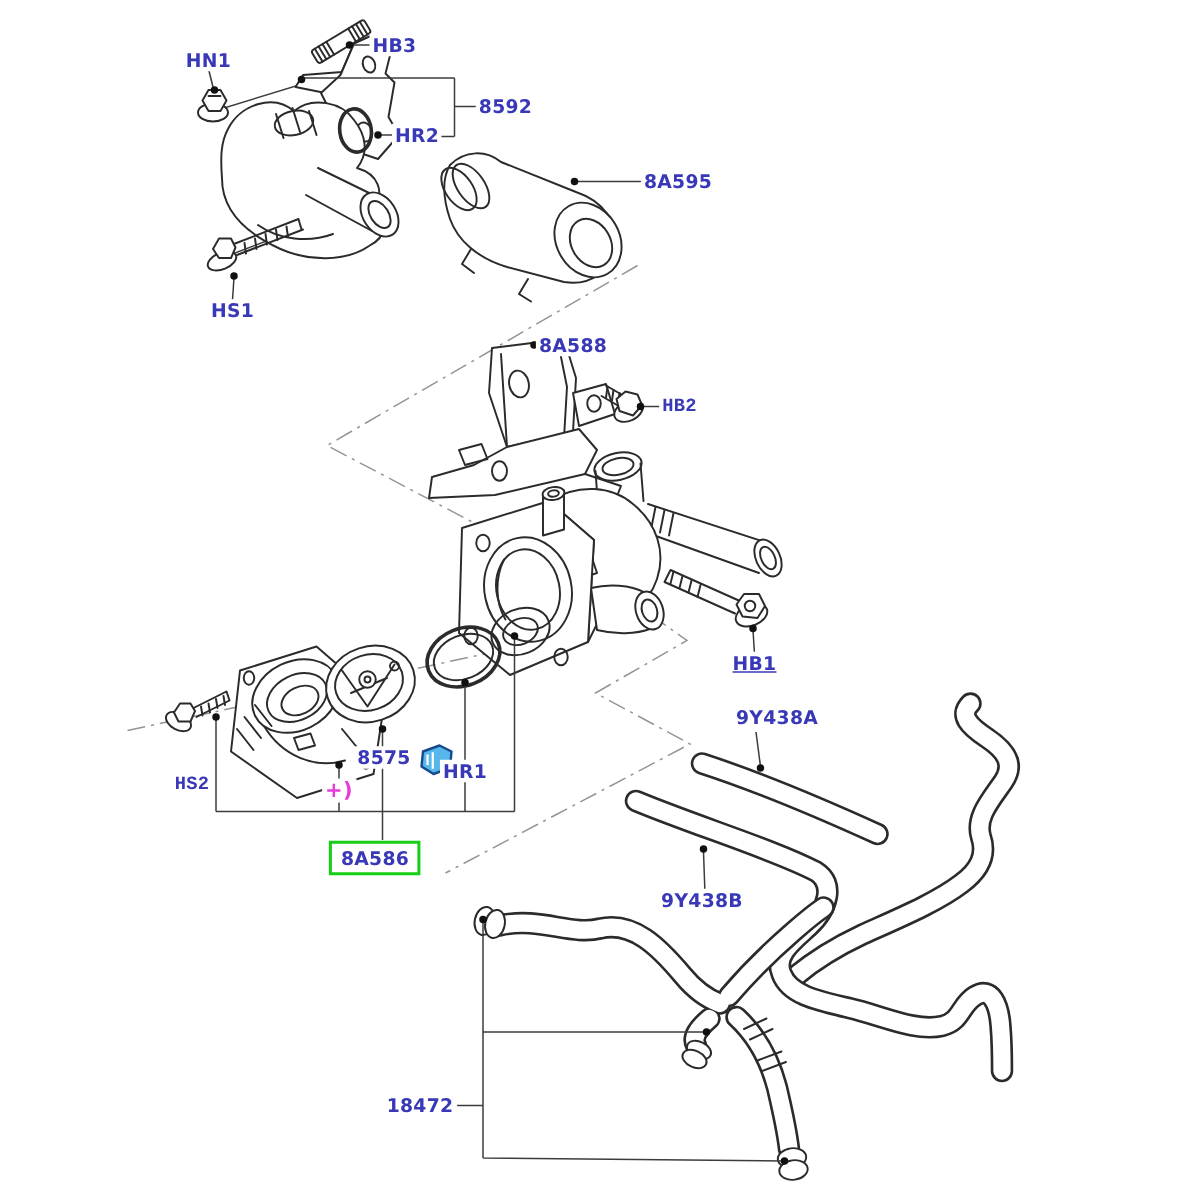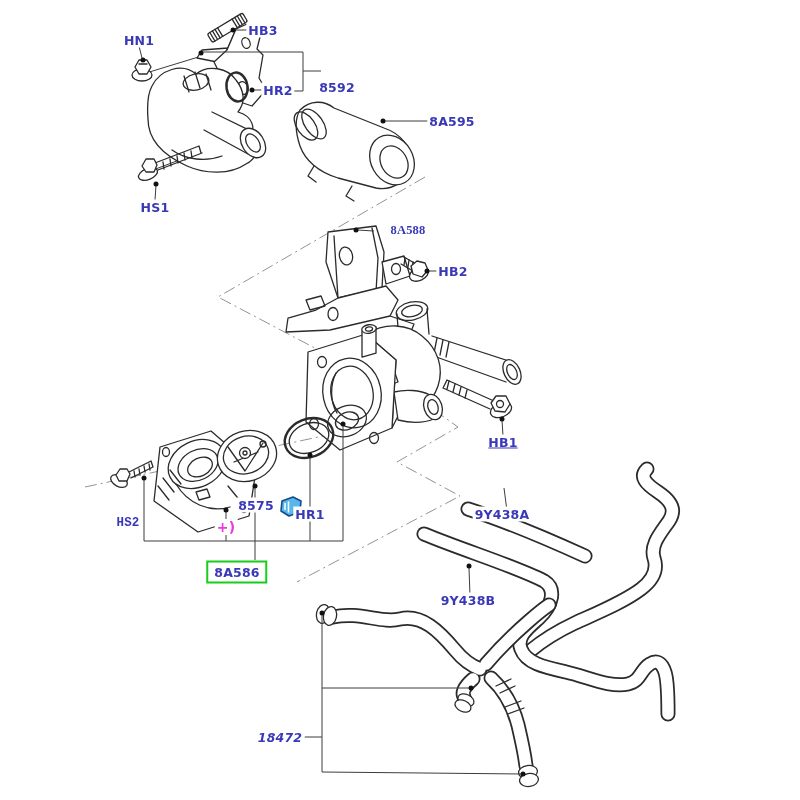--- a/index.html
+++ b/index.html
@@ -245,29 +245,29 @@
     <path class="leader" d="M300,737 L322,737 M322,613 L322,772 M322,688 L470,688 M322,772 L522,774"></path>
     <circle class="dot" cx="322" cy="613" r="2.5"></circle>
     <circle class="dot" cx="471" cy="688" r="2.5"></circle>
     <circle class="dot" cx="523" cy="774" r="2.5"></circle>
   </g>
 </svg>
 
 <div class="label-layer">
       <div class="plabel" style="left: 139px; top: 40px;">HN1</div>
       <div class="plabel" style="left: 263px; top: 30px;">HB3</div>
-      <div class="plabel" style="left: 337px; top: 87px;">8592</div>
+      <div class="plabel" style="left: 337px; top: 71px;">8592</div>
       <div class="plabel" style="left: 278px; top: 90px;">HR2</div>
       <div class="plabel" style="left: 452px; top: 121px; text-align: center;">8A595</div>
       <div class="plabel" style="left: 155px; top: 207px;">HS1</div>
-      <div class="plabel" style="left: 408px; top: 230px; font-family: Liberation Serif, serif;">8A588</div>
-      <div class="plabel" style="left: 453px; top: 271px;">HB2</div>
+      <div class="plabel" style="left: 382px; top: 230px;">8A588</div>
+      <div class="plabel" style="left: 453px; top: 271px; font-family: Liberation Mono, monospace;">HB2</div>
       <div class="plabel" style="left: 503px; top: 442px; text-decoration: underline;">HB1</div>
-      <div class="plabel" style="left: 502px; top: 478px; margin-top: 36px;">9Y438A</div>
+      <div class="plabel" style="left: 518px; top: 478px;">9Y438A</div>
       <div class="plabel" style="left: 310px; top: 485px; margin-top: 29px;">HR1</div>
       <div class="plabel" style="left: 256px; top: 505px; text-align: center;">8575</div>
       <div class="plabel" style="left: 128px; top: 523px; font-family: Liberation Mono, monospace;">HS2</div>
       <div class="plabel note" style="left: 226px; top: 527px;">+)</div>
-      <div class="plabel selected" style="left: 237px; top: 572px;">8A586</div>
+      <div class="plabel selected" style="left: 250px; top: 572px;">8A586</div>
       <div class="plabel" style="left: 468px; top: 600px;">9Y438B</div>
-      <div class="plabel" style="left: 280px; top: 737px; font-style: italic;">18472</div>
+      <div class="plabel" style="left: 280px; top: 737px;">18472</div>
     </div>
 </div>
 
 </body></html>

